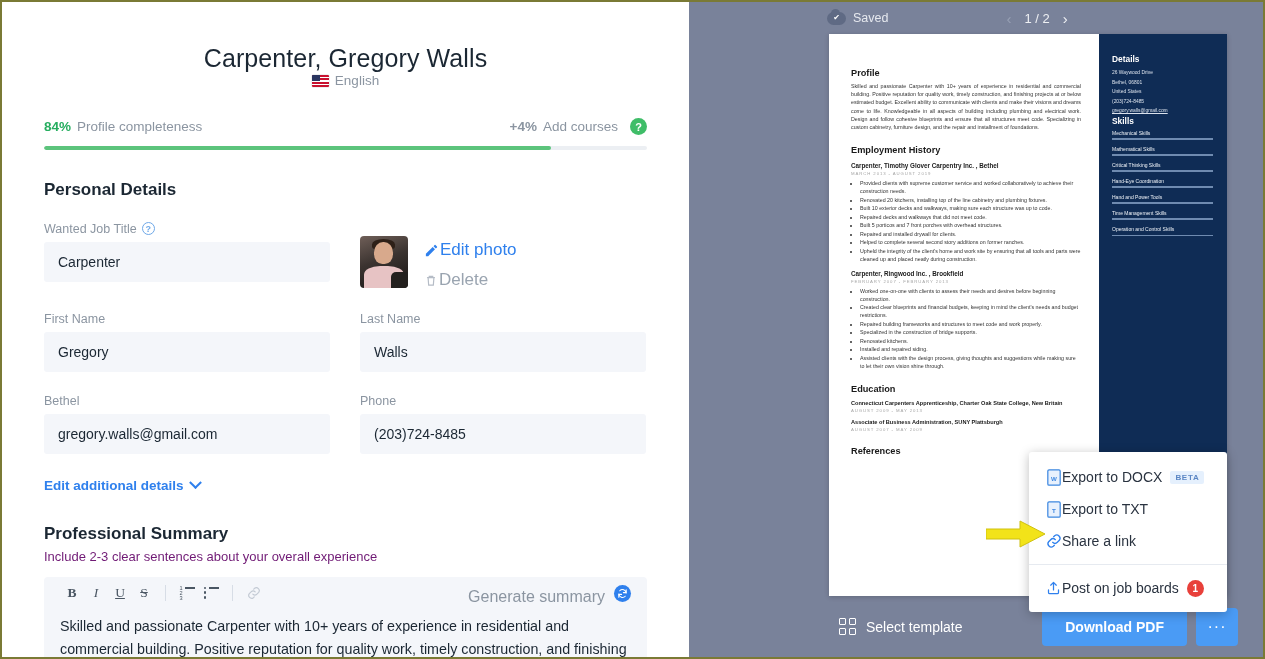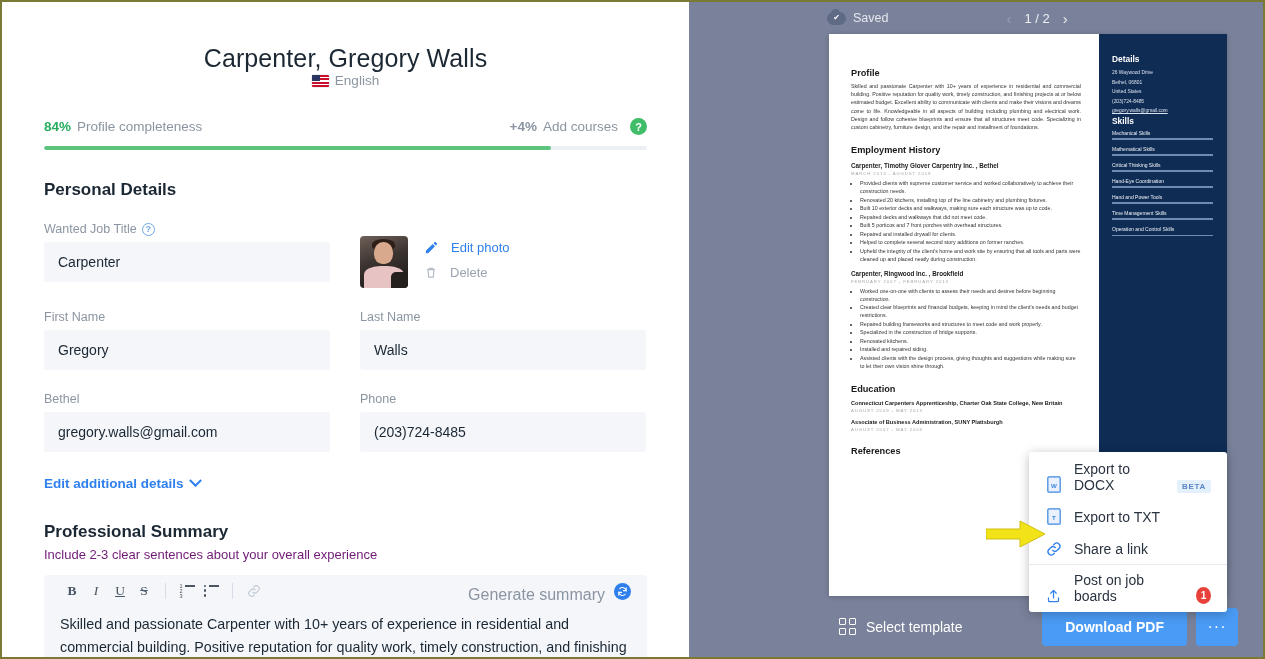--- a/index.html
+++ b/index.html
@@ -81,21 +81,21 @@
   .section-h {
     margin-top: 30px;
     font-size: 17px; font-weight: 700; color: #1b2733;
   }
   .section-sub {
     margin-top: 5px; font-size: 13px; color: #701a75;
   }
 
   .field-label {
     font-size: 12.5px; color: #8b95a1; margin-bottom: 6px;
-    display: flex; align-items: center; gap: 5px;
+    display: flex; align-items: flex-start; gap: 5px;
   }
   .qmark {
     width: 13px; height: 13px; border-radius: 50%;
     border: 1.2px solid #6ea8e8; color: #6ea8e8;
     font-size: 9px; font-weight: 700;
     display: inline-flex; align-items: center; justify-content: center;
     cursor: pointer;
   }
   .inp {
     height: 40px; background: #f4f6fa; border: none; border-radius: 3px;
@@ -123,21 +123,21 @@
   }
   .avatar-photo .shirt {
     position: absolute; left: 4px; bottom: 0; width: 40px; height: 22px;
     border-radius: 40% 40% 0 0; background: #e7c3c4;
   }
   .avatar-photo .arm {
     position: absolute; right: 0; bottom: 0; width: 17px; height: 16px;
     background: #23201e; border-radius: 30% 0 0 0;
   }
   .photo-actions { display: flex; flex-direction: column; gap: 10px; padding-top: 4px; }
-  .ph-act { display: flex; align-items: center; gap: 12px; font-size: 13px; cursor: pointer; }
+  .ph-act { display: flex; align-items: center; gap: 1px; font-size: 17px; cursor: pointer; }
   .ph-edit { color: #2f80ed; font-weight: 400; }
   .ph-del { color: #9aa4b0; }
 
   .grid2 { display: flex; gap: 30px; margin-top: 22px; }
   .grid2 > div { width: 286px; }
 
   .edit-more {
     margin-top: 24px; display: inline-flex; align-items: center; gap: 7px;
     color: #2f80ed; font-size: 13.5px; font-weight: 700; cursor: pointer;
   }
@@ -255,21 +255,21 @@
   .sk-bar { height: 1.6px; background: #6f8bb0; }
 
   
   .menu {
     position: absolute; left: 340px; top: 450px;
     width: 198px; background: #fff; border-radius: 3px;
     box-shadow: 0 2px 11px rgba(0,0,0,.26);
     padding: 9px 0 8px; z-index: 30;
   }
   .menu-item {
-    height: 32px; display: flex; align-items: flex-end; gap: 12px;
+    height: 32px; display: flex; align-items: center; gap: 0;
     padding: 0 16px; font-size: 14px; color: #2a3340; cursor: pointer;
   }
   .menu-sep { height: 1px; background: #e6eaf0; margin: 7px 0; }
   .beta-badge {
     margin-left: 8px; background: #e5f0fd; color: #5b86c4;
     font-size: 8px; font-weight: 700; letter-spacing: .7px;
     padding: 2px 5px; border-radius: 2px;
   }
   .count-badge {
     margin-left: 8px; width: 17px; height: 17px; border-radius: 50%;

